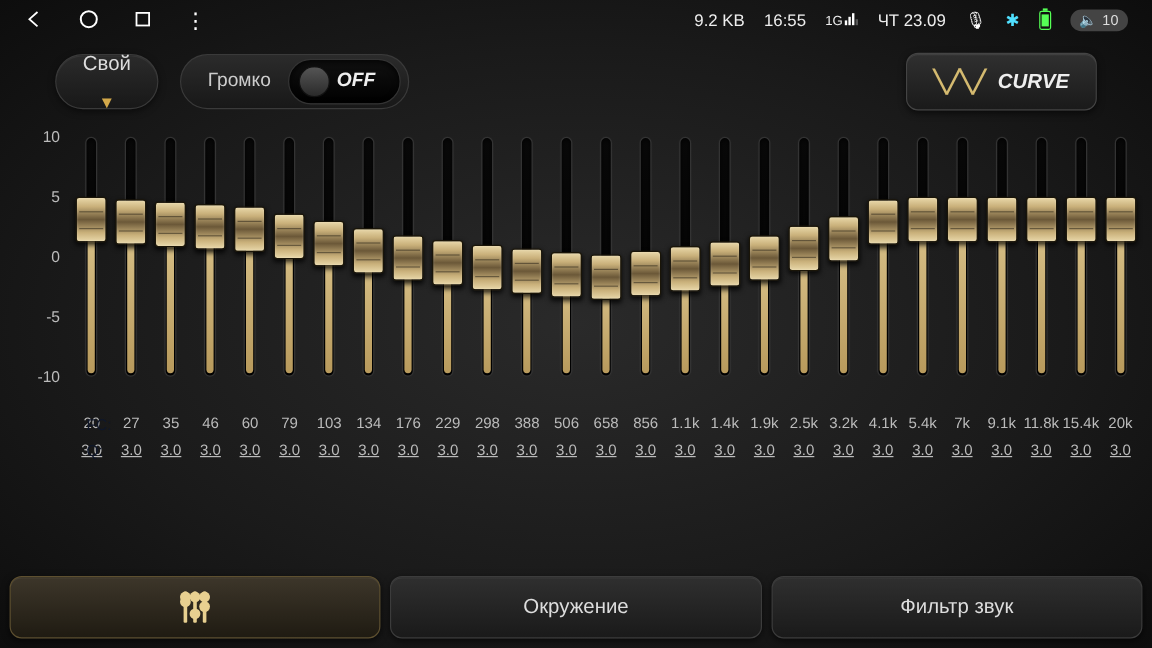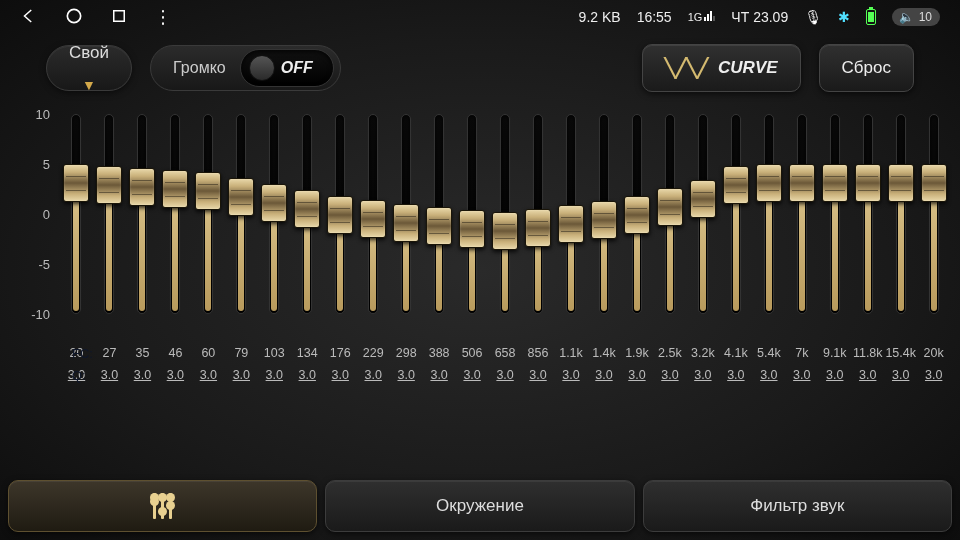--- a/index.html
+++ b/index.html
@@ -168,23 +168,20 @@
     <span>Громко</span>
     <div class="toggle-off">
       <div class="toggle-knob"></div>
       <span class="off-label">OFF</span>
     </div>
   </div>
   <div style="flex:1"></div>
   <div class="rect-btn">
     <span class="curve-icon">╲╱╲╱</span>
     <span style="font-style:italic;">CURVE</span>
-  </div>
-  <div class="rect-btn" style="font-weight:normal;">
-    <span>Сброс</span>
   </div>
 </div>
 
 <div class="eq-zone">
   <div class="yaxis" id="yaxis">
       <div class="ytick" style="top: 0px;">10</div>
       <div class="ytick" style="top: 50px;">5</div>
       <div class="ytick" style="top: 100px;">0</div>
       <div class="ytick" style="top: 150px;">-5</div>
       <div class="ytick" style="top: 200px;">-10</div>

